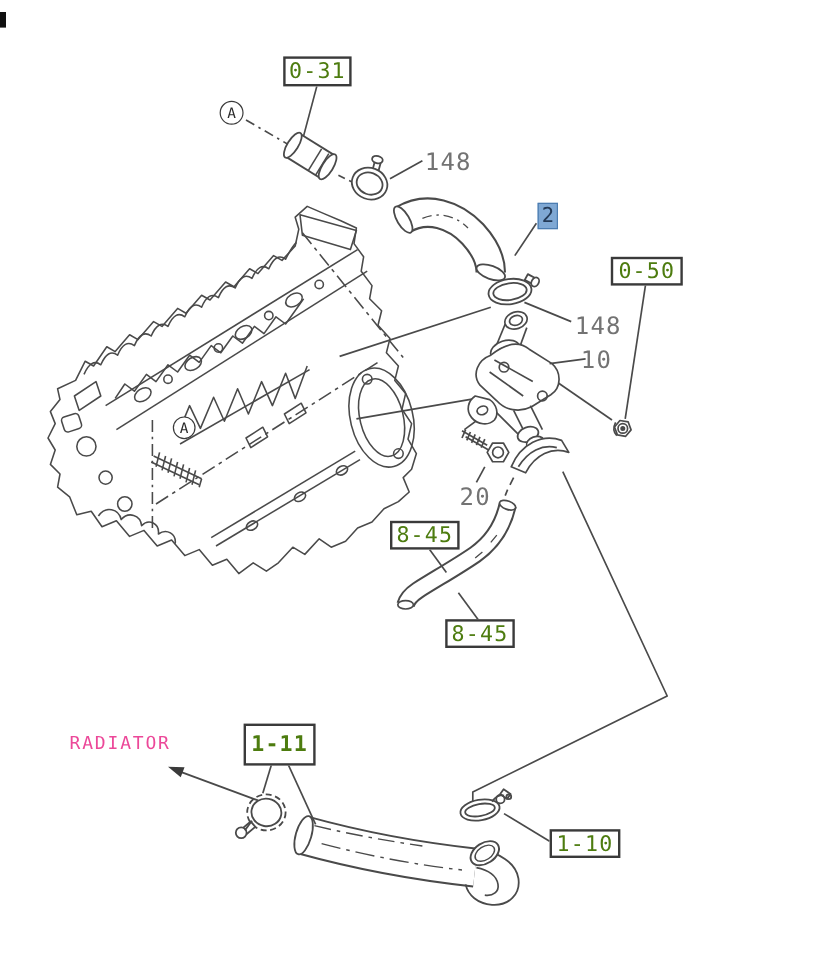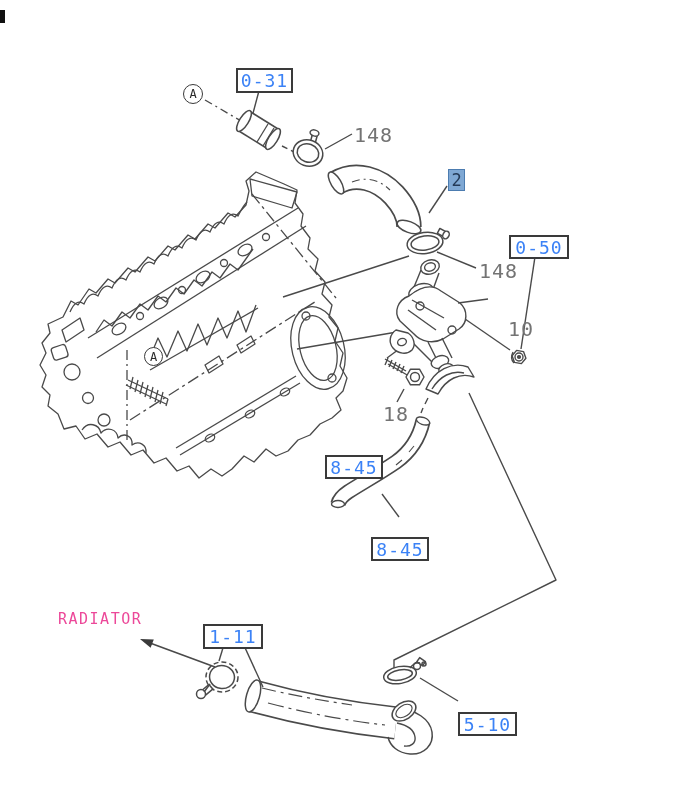--- a/index.html
+++ b/index.html
@@ -2,21 +2,21 @@
 <html><head>
 <meta charset="utf-8">
 <style>
   html,body{margin:0;padding:0;background:#ffffff;}
   #stage{position:relative;width:697px;height:811px;background:#ffffff;overflow:hidden;
          font-family:"DejaVu Sans Mono",monospace;}
   #stage svg{position:absolute;left:0;top:0;}
   .boxed-label{position:absolute;box-sizing:border-box;border:2px solid #3a3a3a;background:#ffffff;
 ature:none;
          display:flex;align-items:center;justify-content:center;
-         font:18px "DejaVu Sans Mono",monospace;color:#3b82f6;letter-spacing:1px;margin-top:21px;}
+         font:18px "DejaVu Sans Mono",monospace;color:#4d7c0f;letter-spacing:1px;}
   .plain-label{position:absolute;font:20px "DejaVu Sans Mono",monospace;color:#737373;letter-spacing:1px;white-space:nowrap;}
   .circle-marker{position:absolute;box-sizing:border-box;border:1.6px solid #3a3a3a;border-radius:50%;
          background:#ffffff;display:flex;align-items:center;justify-content:center;
          font:12px "DejaVu Sans Mono",monospace;color:#2b2b2b;}
   .highlight-label{position:absolute;box-sizing:border-box;background:#7FA8D4;border:1.5px solid #4C7CB0;
          display:flex;align-items:center;justify-content:center;
          font:17px "DejaVu Sans Mono",monospace;color:#243a57;}
   .radiator-label{position:absolute;font:15px "DejaVu Sans Mono",monospace;color:#ec4899;letter-spacing:1.5px;}
   .corner-mark{position:absolute;background:#111111;}
 </style>
@@ -221,27 +221,27 @@
 
   </g>
 </svg>
 
 <div class="corner-mark" style="left:0px;top:10px;width:5px;height:13px;"></div>
 
 <div class="boxed-label" style="left:236px;top:47px;width:57px;height:25px;">0-31</div>
 <div class="boxed-label" style="left:509px;top:214px;width:60px;height:24px;">0-50</div>
 <div class="boxed-label" style="left:325px;top:434px;width:58px;height:24px;">8-45</div>
 <div class="boxed-label" style="left:371px;top:516px;width:58px;height:24px;">8-45</div>
-<div class="boxed-label" style="left:203px;top:603px;width:60px;height:25px;">1-11</div>
-<div class="boxed-label" style="left:458px;top:691px;width:59px;height:24px;">5-10</div>
+<div class="boxed-label" style="left:203px;top:603px;width:60px;height:35px;font-weight:bold;">1-11</div>
+<div class="boxed-label" style="left:458px;top:691px;width:59px;height:24px;">1-10</div>
 
 <div class="plain-label" style="left:354px;top:123px;">148</div>
 <div class="plain-label" style="left:479px;top:259px;">148</div>
-<div class="plain-label" style="left:508px;top:288px;margin-top:29px;">10</div>
-<div class="plain-label" style="left:383px;top:402px;">18</div>
+<div class="plain-label" style="left:484px;top:288px;">10</div>
+<div class="plain-label" style="left:383px;top:402px;">20</div>
 
 <div class="highlight-label" style="left:448px;top:169px;width:17px;height:22px;">2</div>
 
 <div class="circle-marker" style="left:183px;top:84px;width:20px;height:20px;">A</div>
 <div class="circle-marker" style="left:144px;top:347px;width:19px;height:19px;">A</div>
 
 <div class="radiator-label" style="left:58px;top:610px;">RADIATOR</div>
 
 </div>
 

